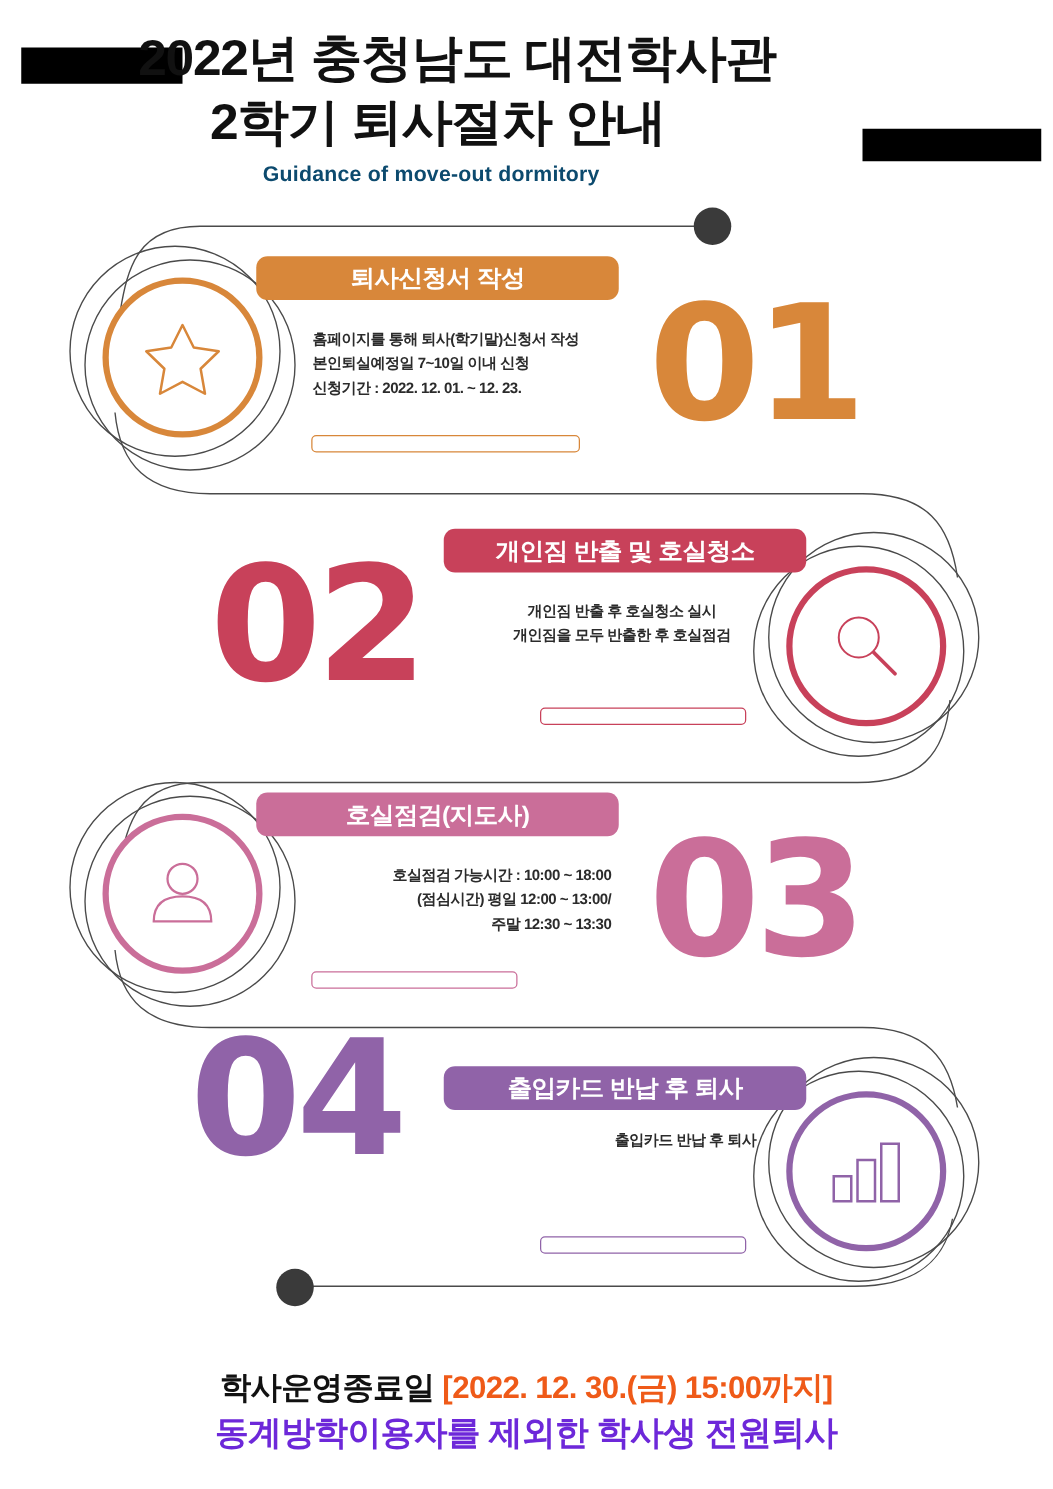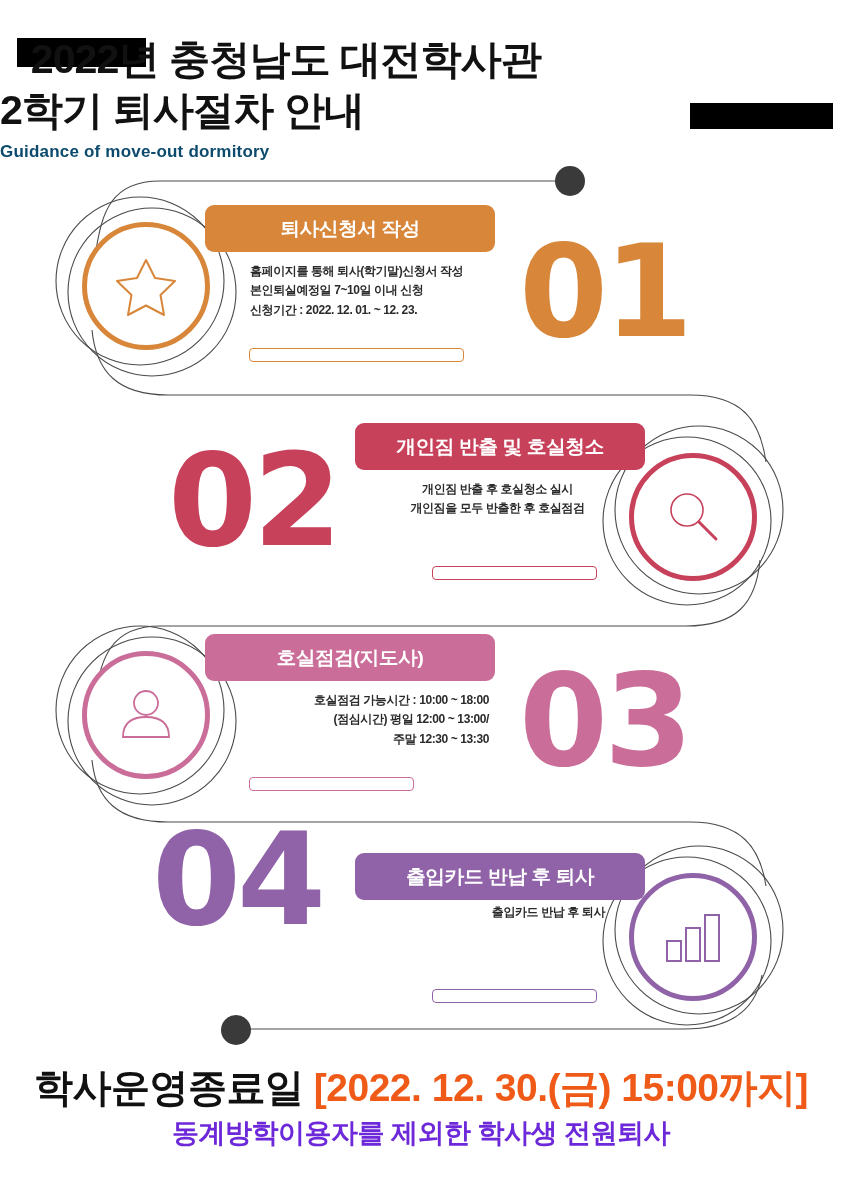--- a/index.html
+++ b/index.html
@@ -9,21 +9,21 @@
     font-family:"Liberation Sans","DejaVu Sans",sans-serif;
     position:relative;overflow:hidden;
     -webkit-font-smoothing:antialiased;
   }
   .poster{position:relative;width:842px;height:1191px;}
 
   
   .bar-left{position:absolute;left:17px;top:38px;width:129px;height:29px;background:#000;}
   .bar-right{position:absolute;left:690px;top:103px;width:143px;height:26px;background:#000;}
 
-  .title-wrap{position:absolute;left:0;top:22px;width:690px;margin-top:12px;}
+  .title-wrap{position:absolute;left:0;top:22px;width:690px;text-align:center;}
   .title-line{
     font-size:40px;font-weight:bold;color:#111;letter-spacing:-1px;
     line-height:1.28;white-space:nowrap;
     transform:scaleX(1.03);
   }
   .title-line.l1{padding-left:40px;}
   .title-line.l2{padding-left:10px;}
   .subtitle{
     margin-top:6px;font-size:17px;font-weight:bold;color:#0c4a6e;
     letter-spacing:0.2px;
@@ -40,21 +40,21 @@
     position:absolute;left:21px;top:21px;width:128px;height:128px;
     border-radius:50%;border:5px solid var(--c);box-sizing:border-box;
     background:#fff;
   }
   .medallion .icon{
     position:absolute;left:21px;top:21px;width:128px;height:128px;
     display:flex;align-items:center;justify-content:center;
   }
 
   .banner{
-    position:absolute;height:47px;border-radius:9px;background:var(--c);
+    position:absolute;height:35px;border-radius:9px;background:var(--c);
     display:flex;align-items:center;box-sizing:border-box;
   }
   .banner span{
     font-size:19px;font-weight:bold;color:#fff;letter-spacing:-0.5px;
     width:100%;text-align:center;transform:scaleX(1.04);
   }
 
   .body-lines{position:absolute;}
   .body-lines div{
     font-size:12px;font-weight:bold;color:#2b2b2b;line-height:1.62;
@@ -73,21 +73,21 @@
   }
 
   
   #step1{--c:#d8873a;}
   #step2{--c:#c8415a;}
   #step3{--c:#ca6e99;}
   #step4{--c:#9063a8;}
 
   
   .footer{position:absolute;left:0;top:1062px;width:842px;text-align:center;}
-  .footer .f1{font-size:39px;font-weight:bold;color:#111;letter-spacing:-0.5px;line-height:1.35;}
+  .footer .f1{font-size:25px;font-weight:bold;color:#111;letter-spacing:-0.5px;line-height:1.35;margin-top:32px;}
   .footer .f1 .hl{color:#ef5a18;}
   .footer .f2{font-size:27px;font-weight:bold;color:#6d28d9;letter-spacing:-0.5px;line-height:1.35;}
 </style>
 </head>
 <body>
 
 <div class="poster">
 
   <div class="bar-left"></div>
   <div class="bar-right"></div>

